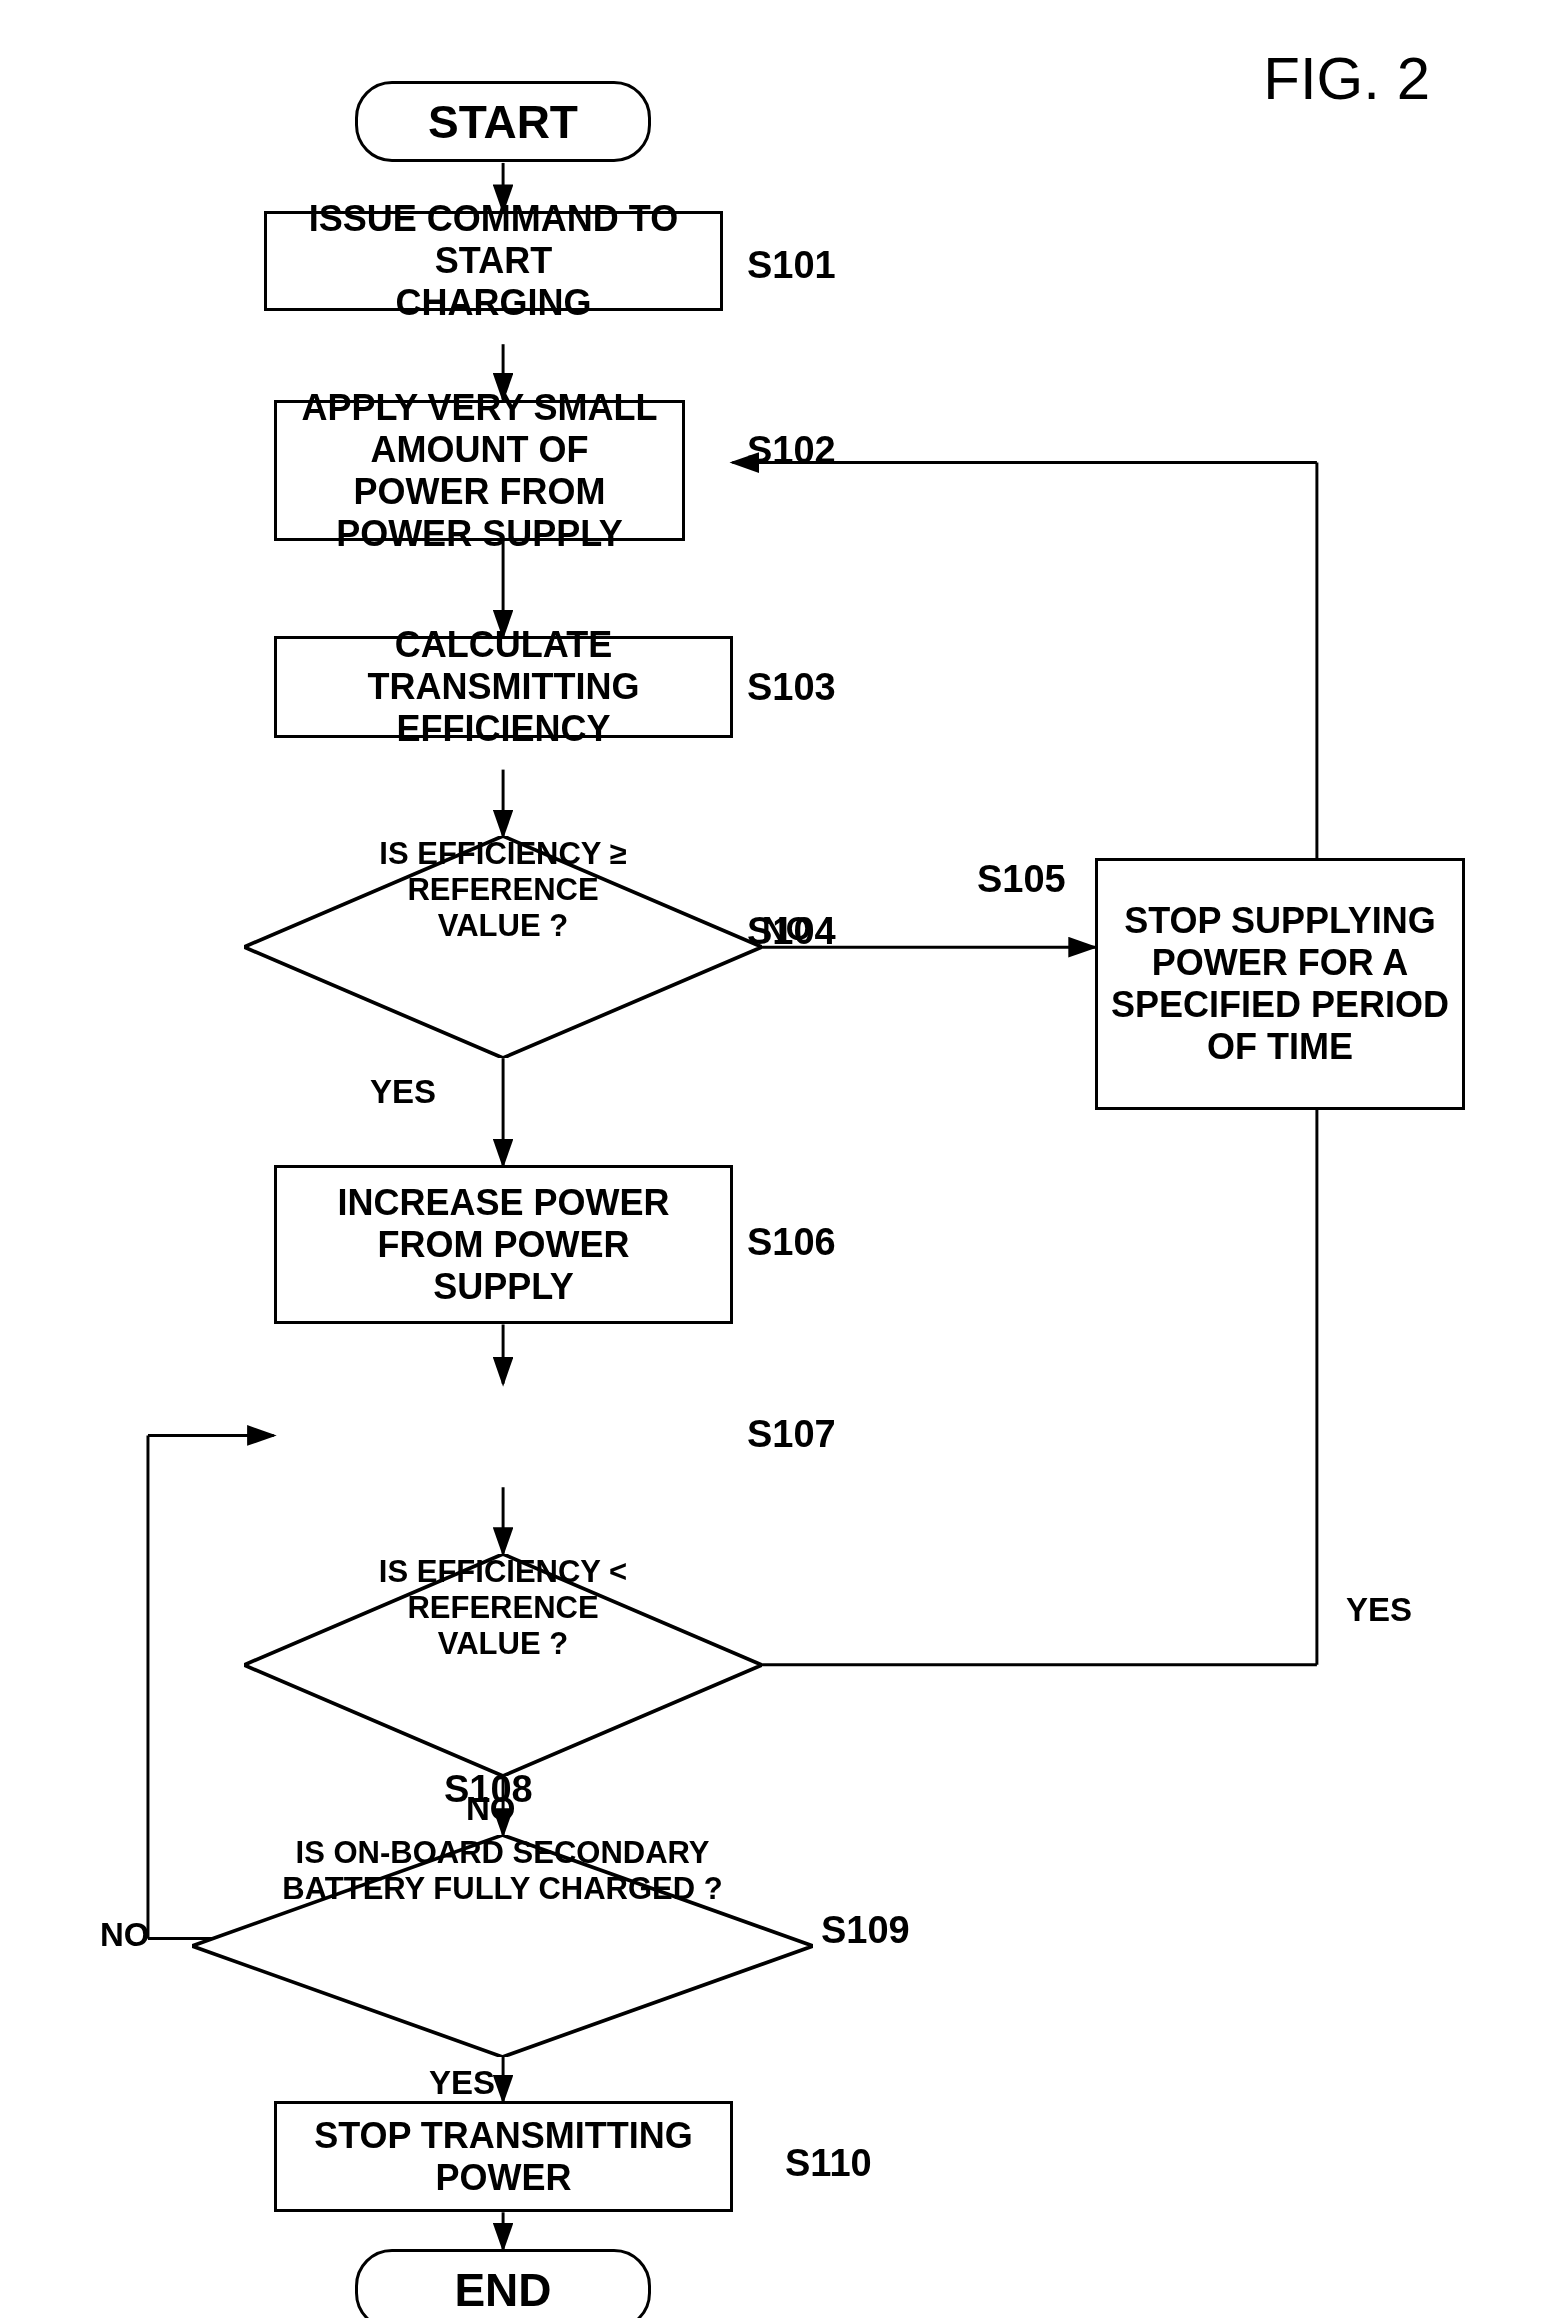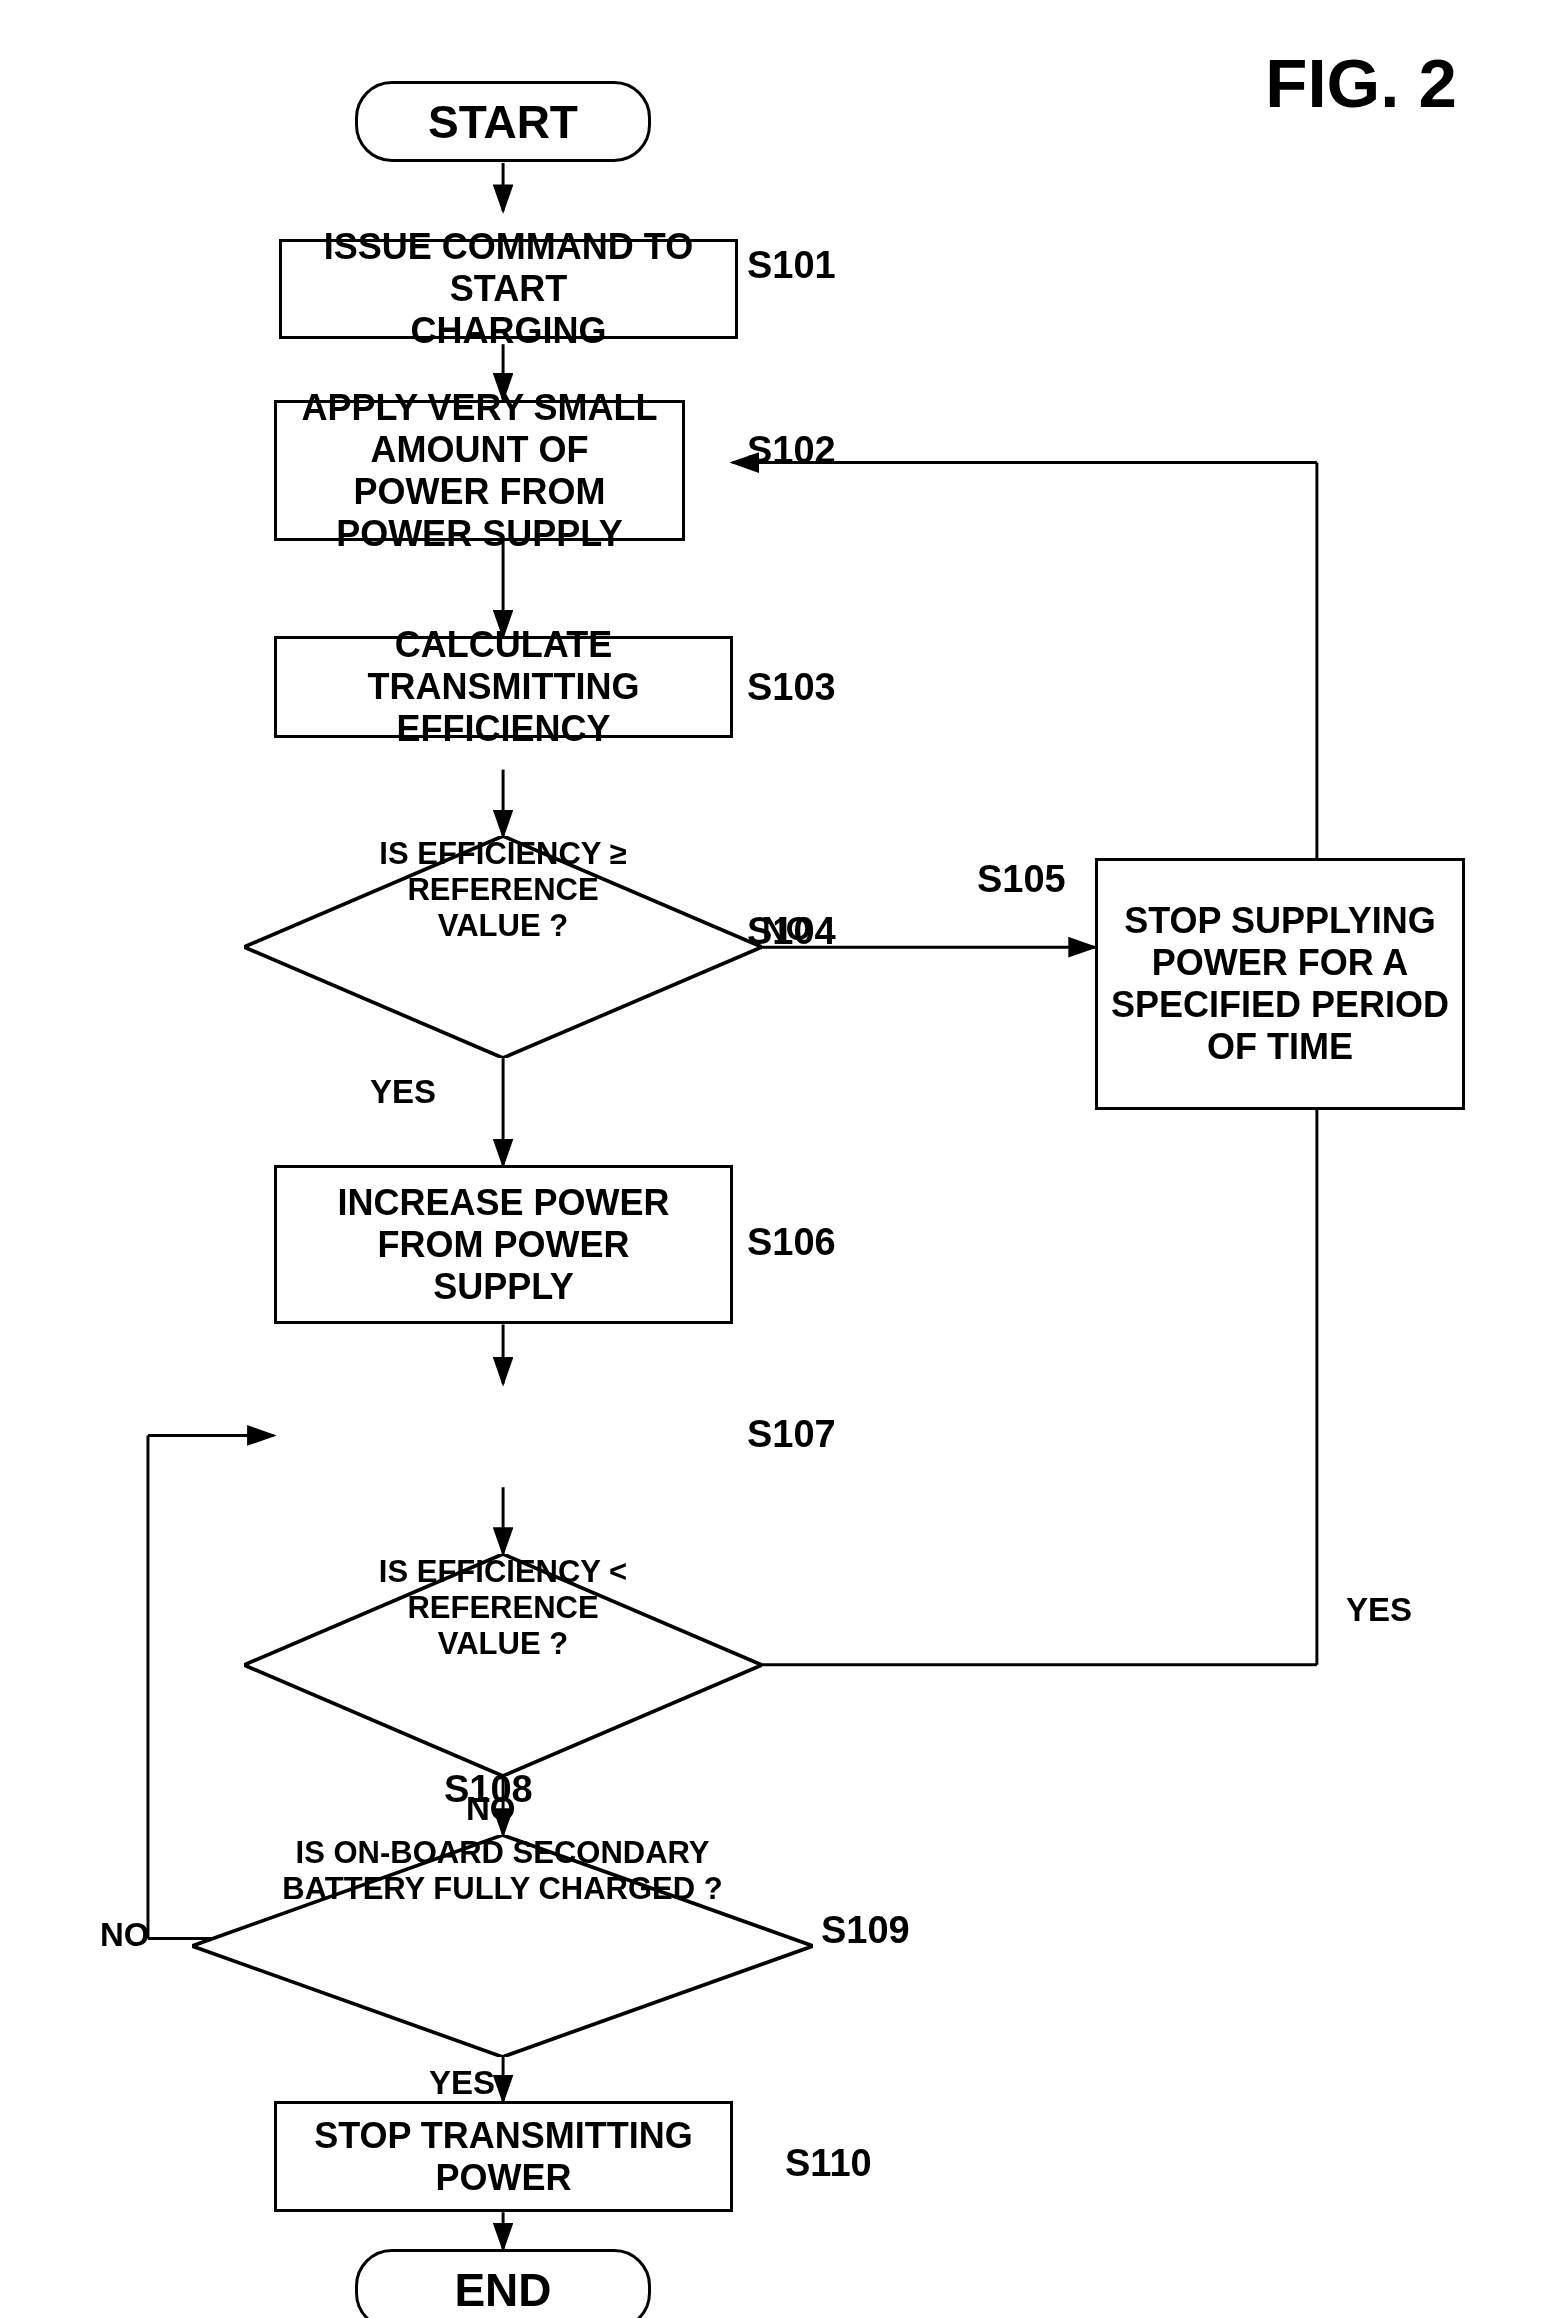--- a/index.html
+++ b/index.html
@@ -14,23 +14,23 @@
 
     .page {
       position: relative;
       width: 1564px;
       height: 2319px;
     }
 
     .fig-label {
       position: absolute;
       top: 44px;
-      right: 107px;
-      font-size: 69px;
-      font-weight: bold;
+      right: 134px;
+      font-size: 60px;
+      font-weight: normal;
       font-family: Arial, sans-serif;
     }
 
     
     .terminal {
       position: absolute;
       border: 3.7px solid #000;
       border-radius: 37px;
       display: flex;
       align-items: center;
@@ -146,21 +146,21 @@
     <line x1="680" y1="2780" x2="680" y2="2840" stroke="#000" stroke-width="4" marker-end="url(#arrowhead)"></line>
 
     <line x1="680" y1="2990" x2="680" y2="3040" stroke="#000" stroke-width="4" marker-end="url(#arrowhead)"></line>
 
   </svg>
 
   <div class="terminal" style="left:355px; top:81px; width:296px; height:81px;">
     <span>START</span>
   </div>
 
-  <div class="process" style="left:279px; top:211px; width:459px; height:100px;margin-top:28px;">
+  <div class="process" style="left:264px; top:211px; width:459px; height:100px;">
     <span style="white-space:pre-line;">ISSUE COMMAND TO START
 CHARGING</span>
   </div>
   <div class="step-label" style="left:747px; top:244px;">
     <span>S101</span>
   </div>
 
   <div class="process" style="left:274px; top:400px; width:411px; height:141px;">
     <span style="white-space:pre-line;">APPLY VERY SMALL AMOUNT OF
 POWER FROM POWER SUPPLY</span>

